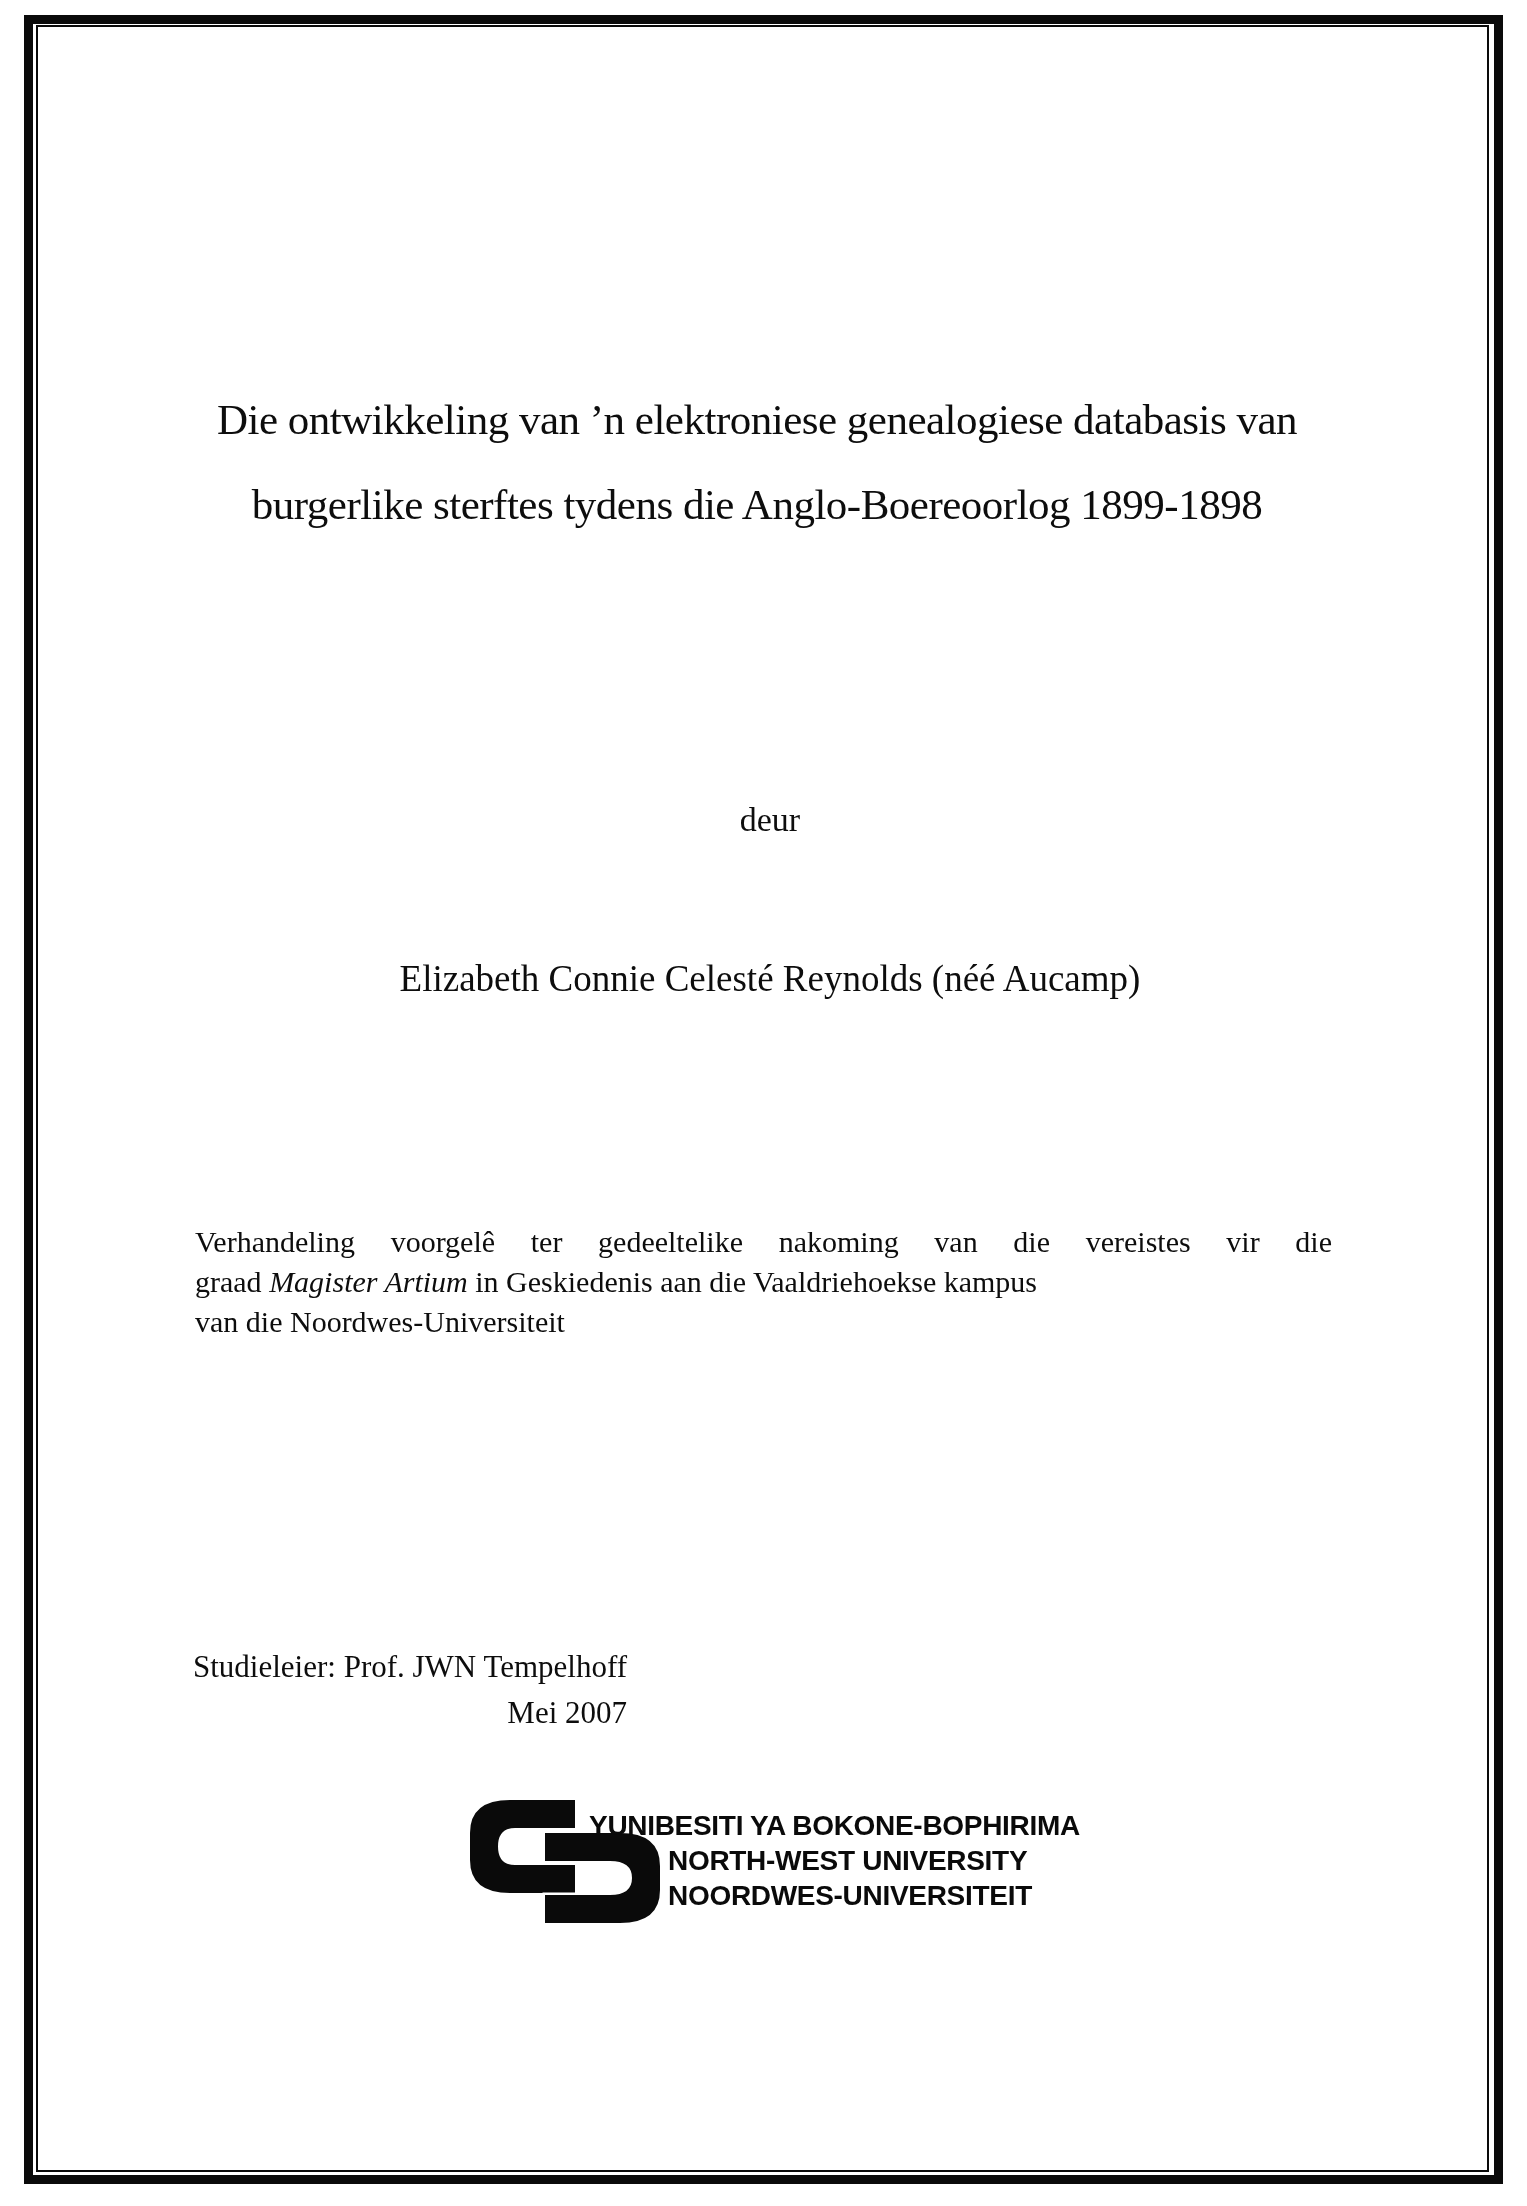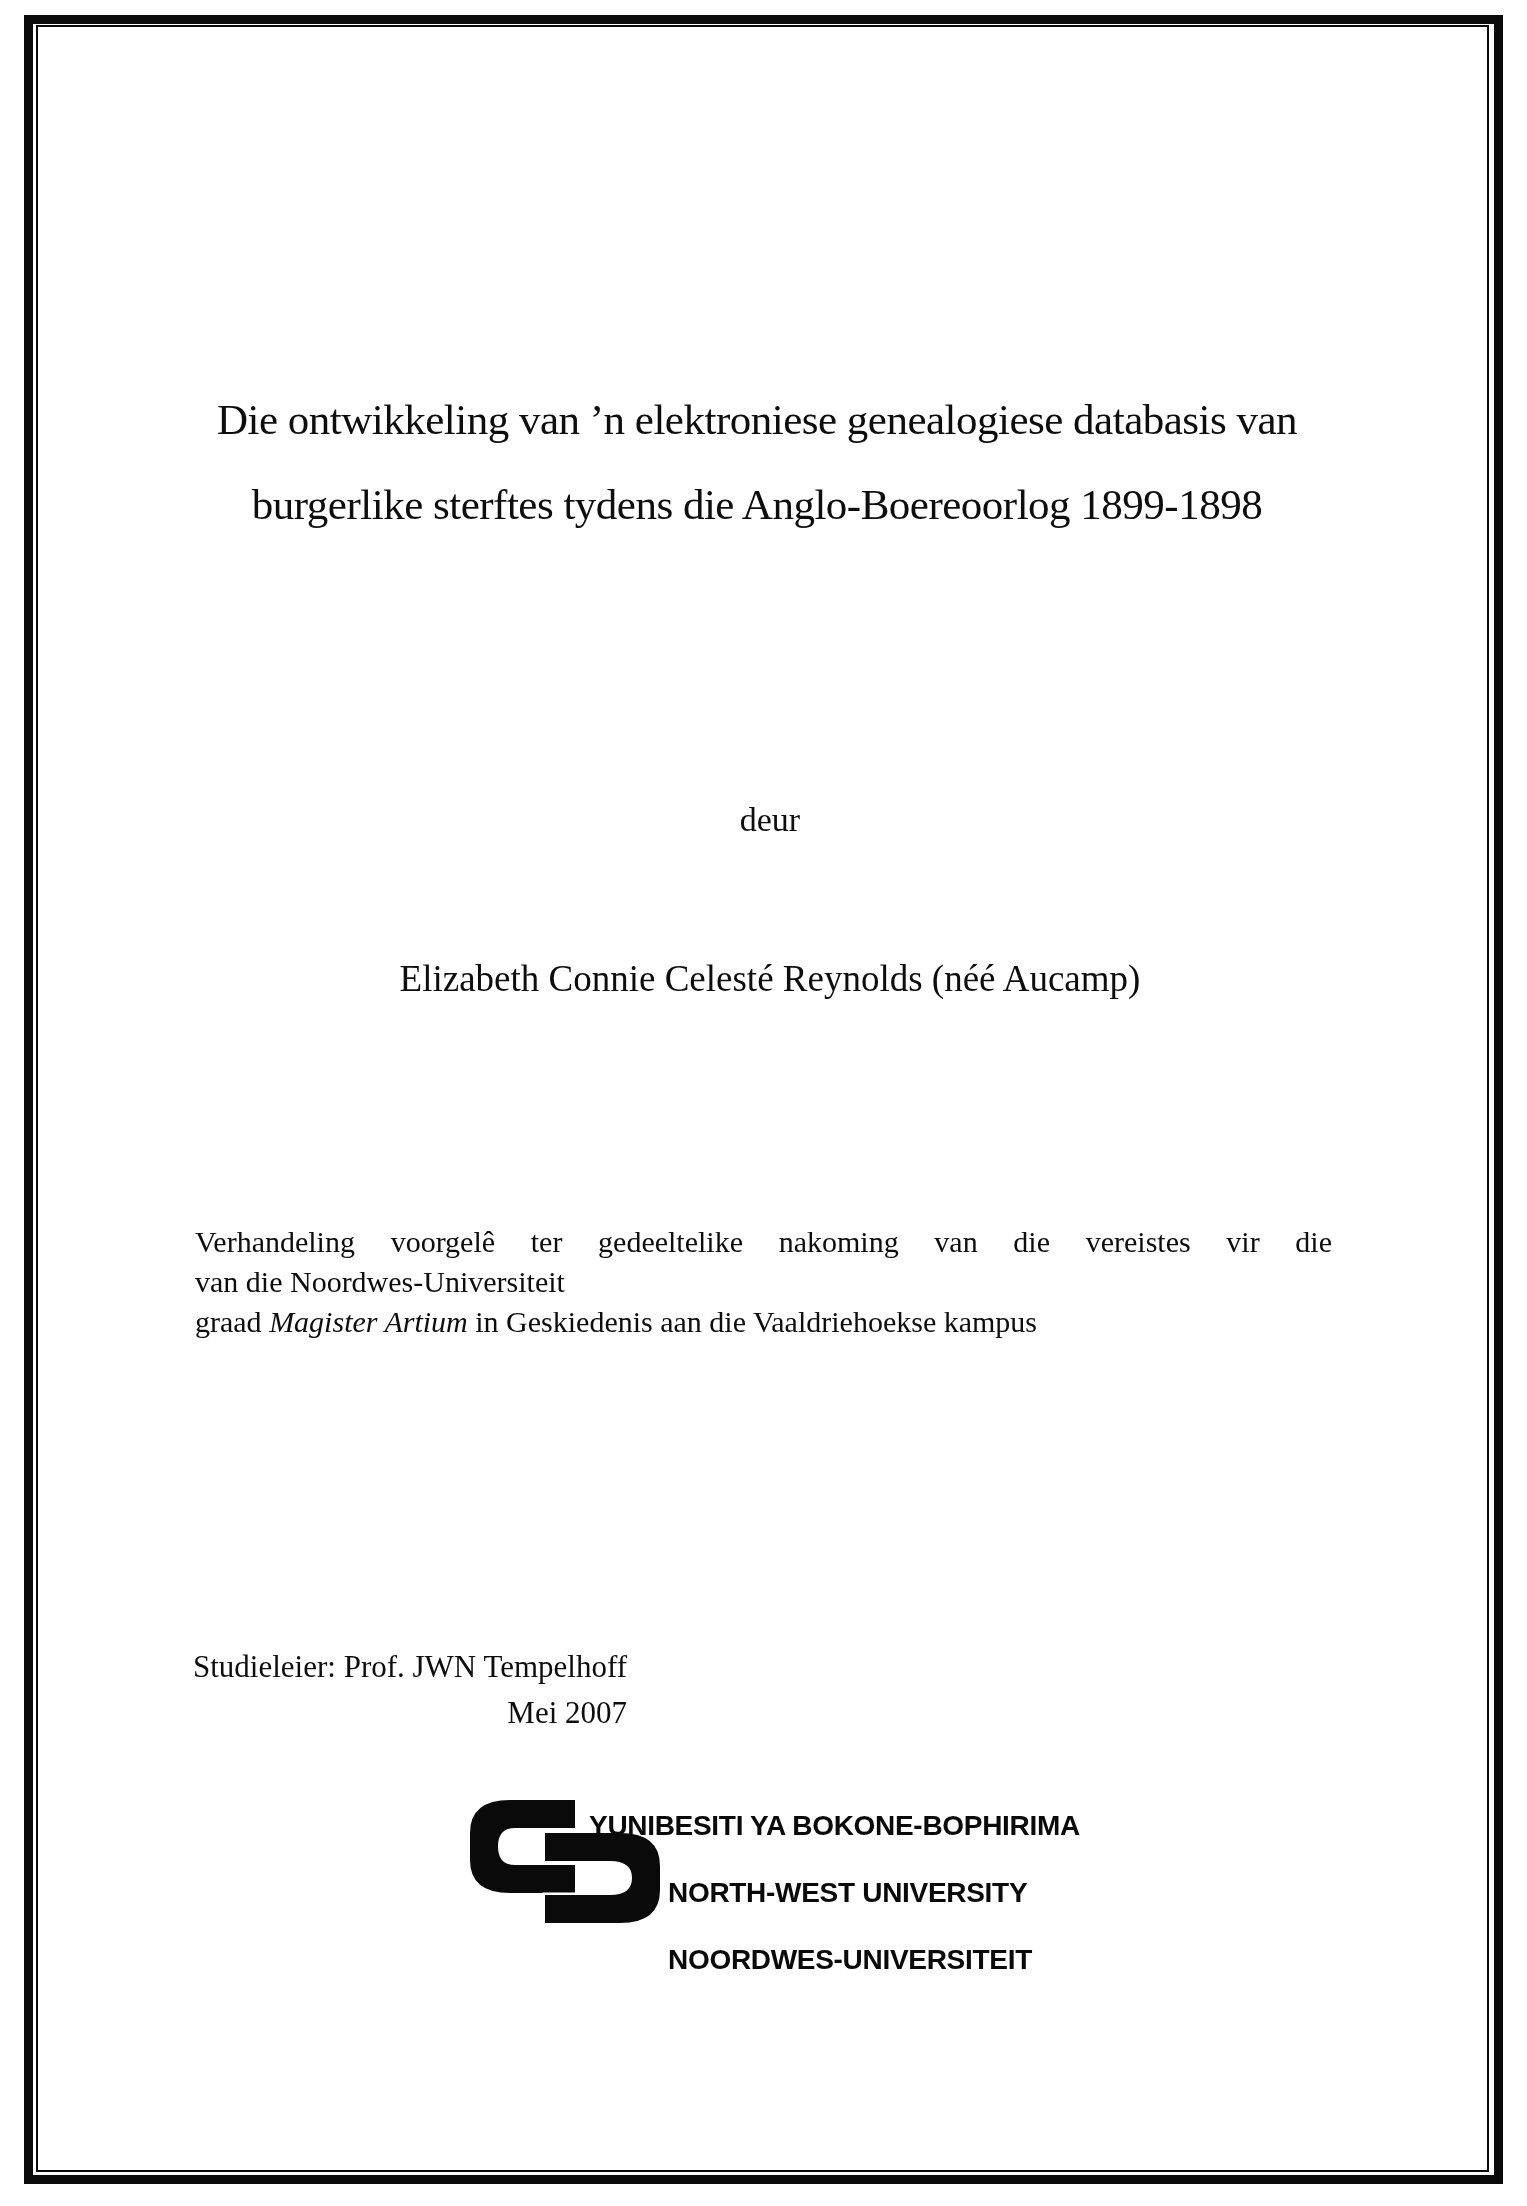--- a/index.html
+++ b/index.html
@@ -55,43 +55,43 @@
   }
   .logo svg{position:absolute;left:0;top:0;}
   .logo-text{
     position:absolute;left:119px;top:8px;
     font-family:Liberation Sans, sans-serif;
     font-weight:700;
     font-size:28px;line-height:35px;letter-spacing:-0.3px;
     color:#0a0a0a;
     white-space:nowrap;
   }
-  .logo-text .indent{margin-left:79px;margin-top:32px;}
+  .logo-text .indent{margin-left:79px;}
 </style>
 </head>
 <body>
 
 <div class="page">
 
   <div class="border-outer"></div>
   <div class="border-inner"></div>
 
   <div class="title-block">
     <div>Die ontwikkeling van ’n elektroniese genealogiese databasis van</div>
     <div>burgerlike sterftes tydens die Anglo-Boereoorlog 1899-1898</div>
   </div>
 
   <div class="byline">deur</div>
 
   <div class="author">Elizabeth Connie Celesté Reynolds (néé Aucamp)</div>
 
   <div class="degree">
     <div class="just">Verhandeling voorgelê ter gedeeltelike nakoming van die vereistes vir die</div>
+    <div><span>graad </span><i>Magister Artium</i><span> in Geskiedenis aan die Vaaldriehoekse kampus</span></div>
     <div>van die Noordwes-Universiteit</div>
-    <div><span>graad </span><i>Magister Artium</i><span> in Geskiedenis aan die Vaaldriehoekse kampus</span></div>
   </div>
 
   <div class="supervisor-block">
     <div>Studieleier: Prof. JWN Tempelhoff</div>
     <div>Mei 2007</div>
   </div>
 
   <div class="logo">
     <svg width="190" height="123" viewBox="0 0 190 123">
       <path d="M105 0 H40 Q0 0 0 33 V60 Q0 93 40 93 H105 V65 H45 Q28 65 28 46.5 Q28 28 45 28 H105 Z" fill="#0a0a0a"></path>

